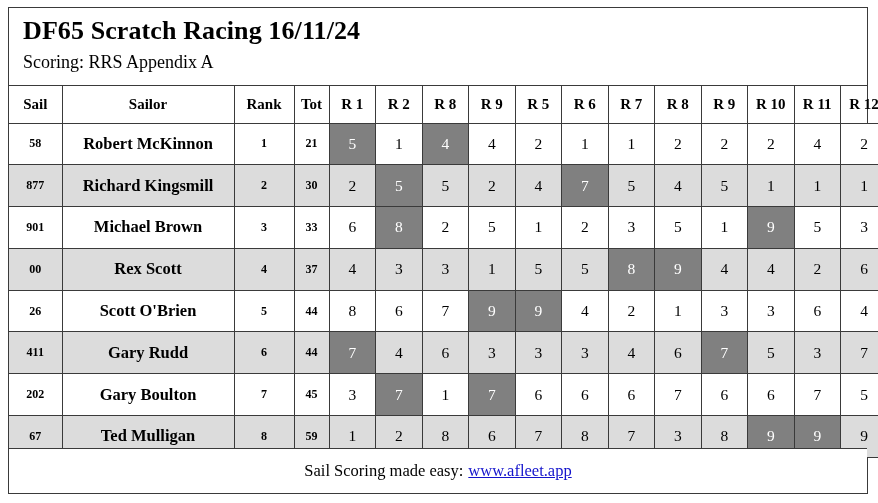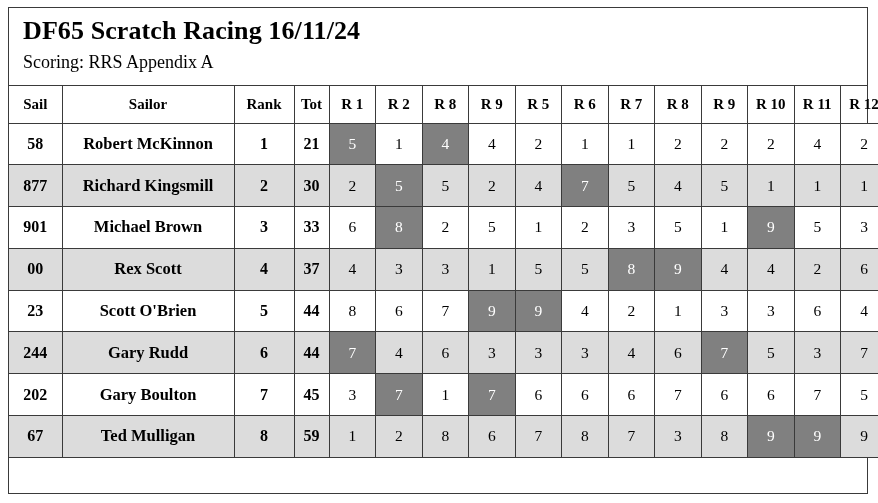--- a/index.html
+++ b/index.html
@@ -72,21 +72,21 @@
     height: 37px;
   }
   th.col-sail, td.col-sail { width: 53px; text-align: left; padding-left: 12px; }
   th.col-sailor, td.col-sailor { width: 172px; text-align: left; padding-left: 10px; }
   th.col-rank, td.col-rank { width: 60px; }
   th.col-tot,  td.col-tot  { width: 35px; }
   th.col-race, td.col-race { width: 46.5px; }
 
   td.col-sail, td.col-sailor, td.col-rank, td.col-tot {
     font-weight: bold;
-    font-size: 16px;
+    font-size: 12px;
   }
   td.col-sailor { font-size: 16.5px; margin-top: 32px; }
   td.col-race { font-size: 15.5px; font-weight: normal; }
 
   tr.stripe td { background: #dcdcdc; }
   tr.plain  td { background: #ffffff; }
 
   td.col-race.discard {
     background: #808080 !important;
     color: #ffffff;
@@ -211,39 +211,39 @@
           <td class="col-race">5</td>
           <td class="col-race">5</td>
           <td class="col-race discard">8</td>
           <td class="col-race discard">9</td>
           <td class="col-race">4</td>
           <td class="col-race">4</td>
           <td class="col-race">2</td>
           <td class="col-race">6</td>
         </tr>
         <tr class="plain">
-          <td class="col-sail">23</td>
+          <td class="col-sail">26</td>
           <td class="col-sailor">Scott O'Brien</td>
           <td class="col-rank">5</td>
           <td class="col-tot">44</td>
           <td class="col-race">8</td>
           <td class="col-race">6</td>
           <td class="col-race">7</td>
           <td class="col-race discard">9</td>
           <td class="col-race discard">9</td>
           <td class="col-race">4</td>
           <td class="col-race">2</td>
           <td class="col-race">1</td>
           <td class="col-race">3</td>
           <td class="col-race">3</td>
           <td class="col-race">6</td>
           <td class="col-race">4</td>
         </tr>
         <tr class="stripe">
-          <td class="col-sail">244</td>
+          <td class="col-sail">411</td>
           <td class="col-sailor">Gary Rudd</td>
           <td class="col-rank">6</td>
           <td class="col-tot">44</td>
           <td class="col-race discard">7</td>
           <td class="col-race">4</td>
           <td class="col-race">6</td>
           <td class="col-race">3</td>
           <td class="col-race">3</td>
           <td class="col-race">3</td>
           <td class="col-race">4</td>
@@ -285,14 +285,18 @@
           <td class="col-race">7</td>
           <td class="col-race">3</td>
           <td class="col-race">8</td>
           <td class="col-race discard">9</td>
           <td class="col-race discard">9</td>
           <td class="col-race">9</td>
         </tr>
       </tbody>
   </table>
 
+  <div class="footer">
+    <span>Sail Scoring made easy:</span>
+    <a href="#">www.afleet.app</a>
+  </div>
 
 </div>
 
 </body></html>

